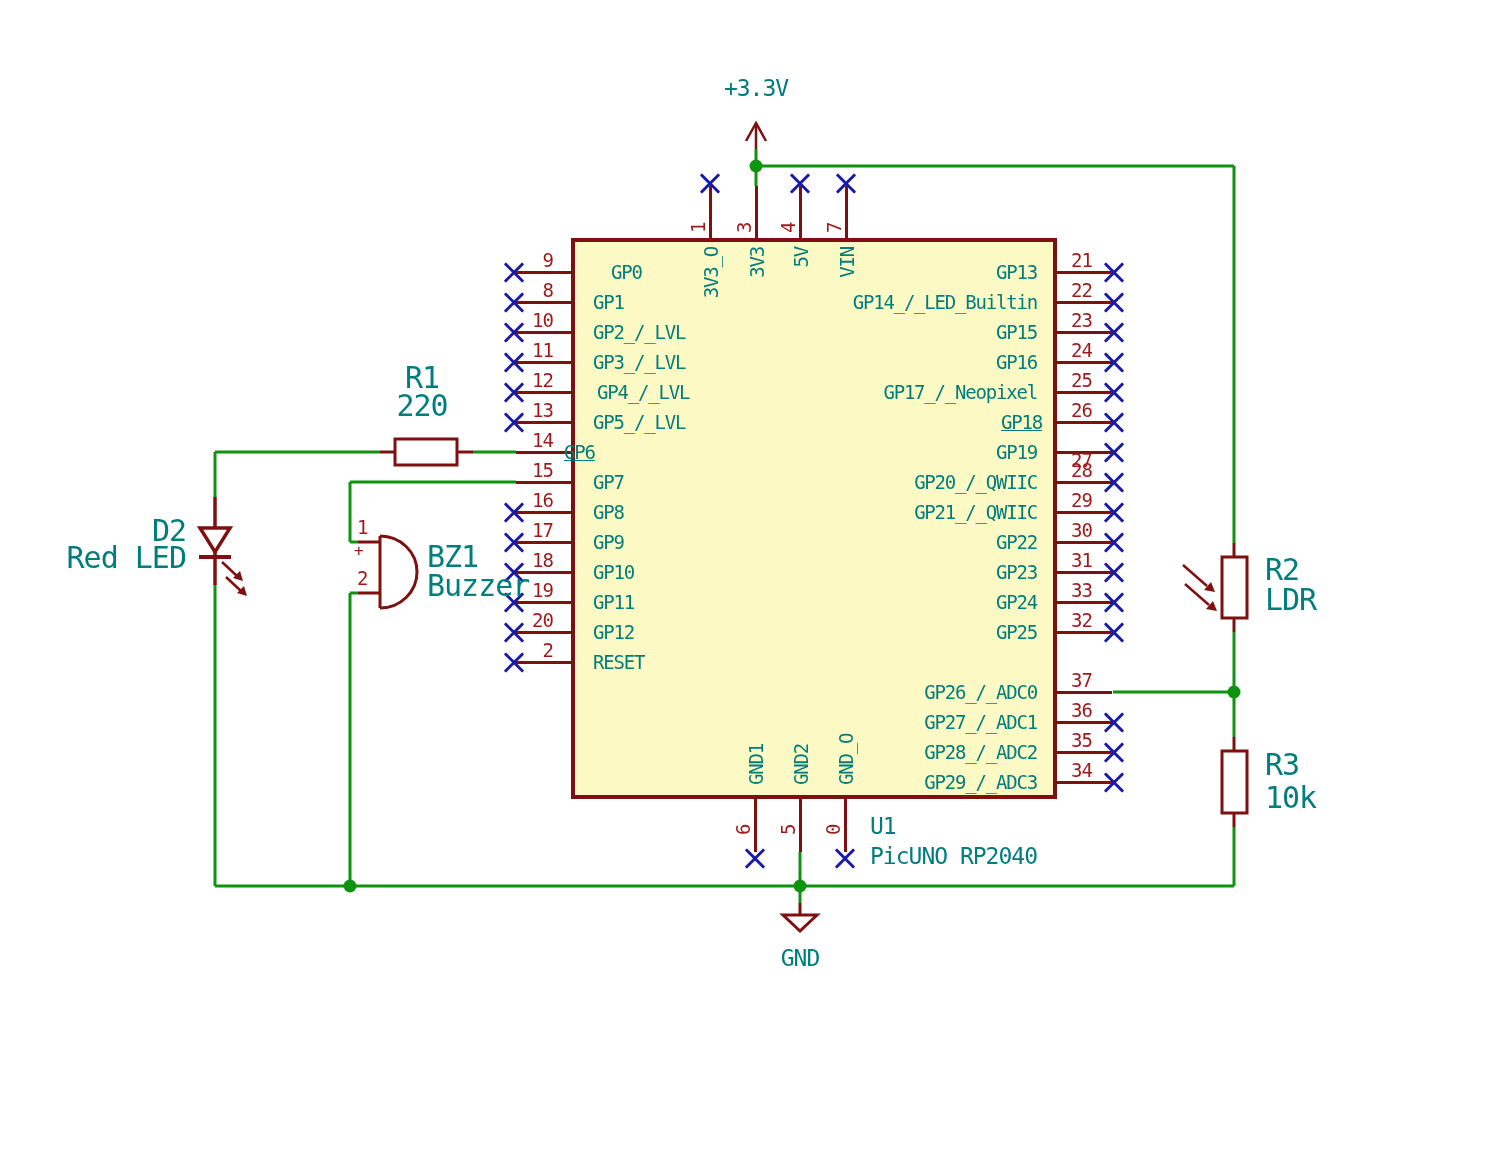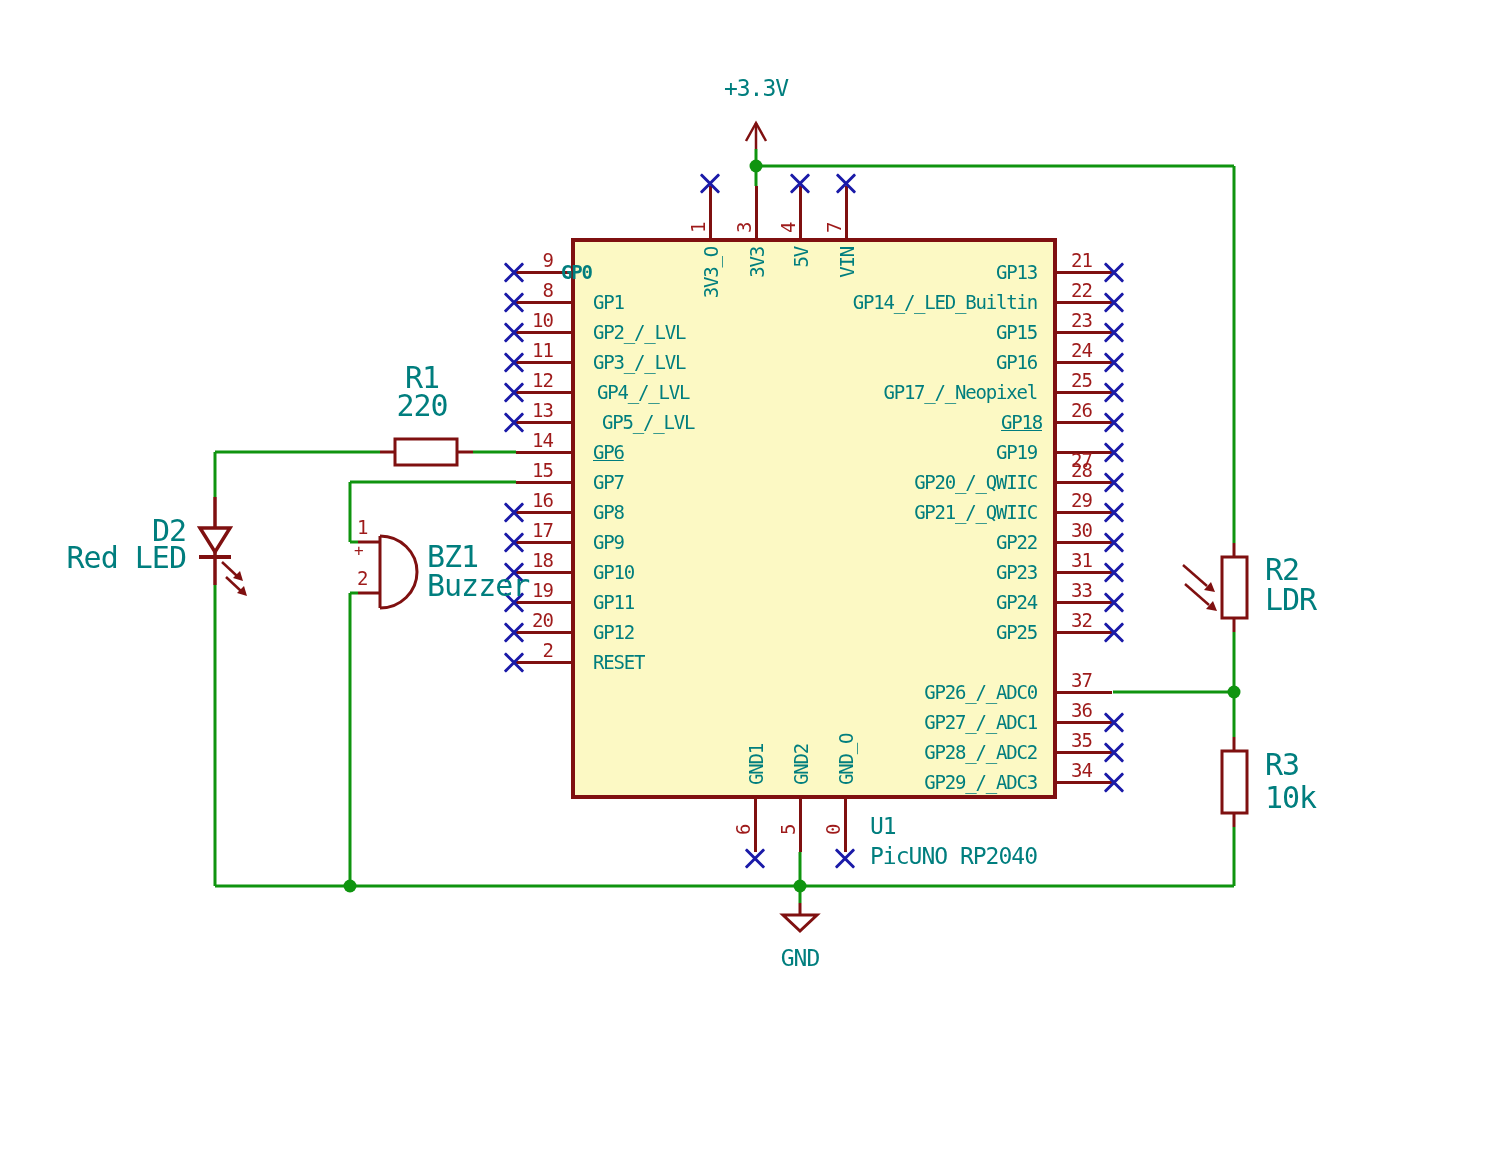--- a/index.html
+++ b/index.html
@@ -113,44 +113,44 @@
       <circle cx="1234" cy="692" r="6.5"></circle>
       <circle cx="350" cy="886" r="6.5"></circle>
       <circle cx="800" cy="886" r="6.5"></circle>
     </g>
   </svg>
 
   <div id="pins">
       <div class="pline" style="left: 516px; top: 270.5px; width: 57px; height: 3px;"></div>
       <div class="nc" style="left: 502px; top: 260px;"></div>
       <div class="pnum tr" style="left: 420px; top: 250px; width: 133px; text-align: right;">9</div>
-      <div class="pname" style="left: 561px; top: 260px; font-weight: bold;">GP0</div>
+      <div class="pname" style="left: 611px; top: 260px;">GP0</div>
       <div class="pline" style="left: 516px; top: 300.5px; width: 57px; height: 3px;"></div>
       <div class="nc" style="left: 502px; top: 290px;"></div>
       <div class="pnum tr" style="left: 420px; top: 280px; width: 133px; text-align: right;">8</div>
       <div class="pname" style="left: 593px; top: 290px;">GP1</div>
       <div class="pline" style="left: 516px; top: 330.5px; width: 57px; height: 3px;"></div>
       <div class="nc" style="left: 502px; top: 320px;"></div>
       <div class="pnum tr" style="left: 420px; top: 310px; width: 133px; text-align: right;">10</div>
       <div class="pname" style="left: 593px; top: 320px;">GP2_/_LVL</div>
       <div class="pline" style="left: 516px; top: 360.5px; width: 57px; height: 3px;"></div>
       <div class="nc" style="left: 502px; top: 350px;"></div>
       <div class="pnum tr" style="left: 420px; top: 340px; width: 133px; text-align: right;">11</div>
       <div class="pname" style="left: 593px; top: 350px;">GP3_/_LVL</div>
       <div class="pline" style="left: 516px; top: 390.5px; width: 57px; height: 3px;"></div>
       <div class="nc" style="left: 502px; top: 380px;"></div>
       <div class="pnum tr" style="left: 420px; top: 370px; width: 133px; text-align: right;">12</div>
       <div class="pname" style="left: 597px; top: 380px;">GP4_/_LVL</div>
       <div class="pline" style="left: 516px; top: 420.5px; width: 57px; height: 3px;"></div>
       <div class="nc" style="left: 502px; top: 410px;"></div>
       <div class="pnum tr" style="left: 420px; top: 400px; width: 133px; text-align: right;">13</div>
-      <div class="pname" style="left: 593px; top: 410px; margin-left: 9px;">GP5_/_LVL</div>
+      <div class="pname" style="left: 593px; top: 410px;">GP5_/_LVL</div>
       <div class="pline" style="left: 516px; top: 450.5px; width: 57px; height: 3px;"></div>
       <div class="pnum tr" style="left: 420px; top: 430px; width: 133px; text-align: right;">14</div>
-      <div class="pname" style="left: 593px; top: 440px; text-decoration: underline;">GP6</div>
+      <div class="pname" style="left: 564px; top: 440px; text-decoration: underline;">GP6</div>
       <div class="pline" style="left: 516px; top: 480.5px; width: 57px; height: 3px;"></div>
       <div class="pnum tr" style="left: 420px; top: 460px; width: 133px; text-align: right;">15</div>
       <div class="pname" style="left: 593px; top: 470px;">GP7</div>
       <div class="pline" style="left: 516px; top: 510.5px; width: 57px; height: 3px;"></div>
       <div class="nc" style="left: 502px; top: 500px;"></div>
       <div class="pnum tr" style="left: 420px; top: 490px; width: 133px; text-align: right;">16</div>
       <div class="pname" style="left: 593px; top: 500px;">GP8</div>
       <div class="pline" style="left: 516px; top: 540.5px; width: 57px; height: 3px;"></div>
       <div class="nc" style="left: 502px; top: 530px;"></div>
       <div class="pnum tr" style="left: 420px; top: 520px; width: 133px; text-align: right;">17</div>

